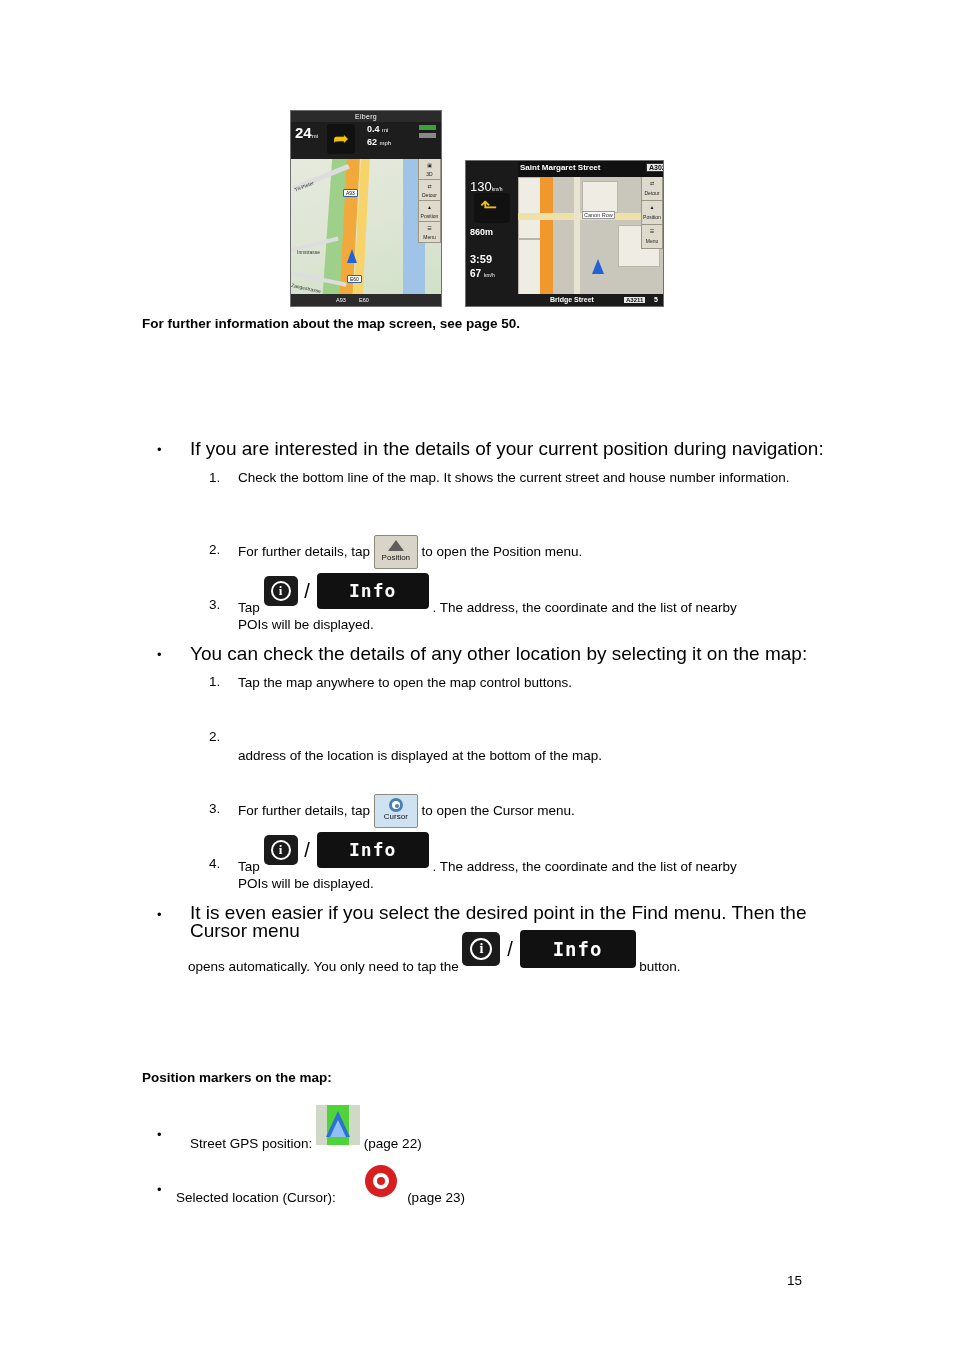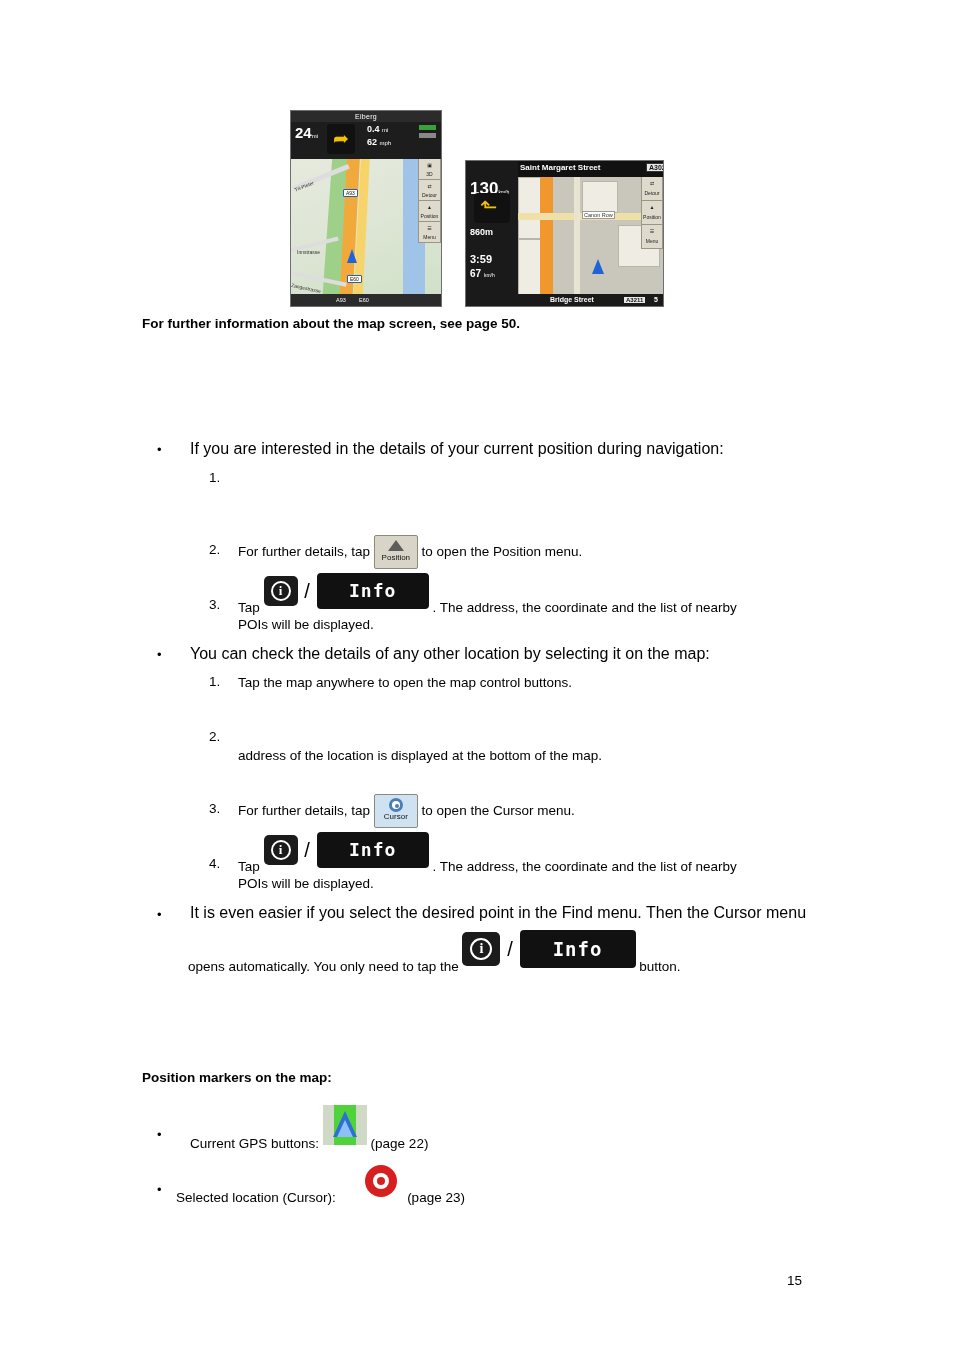--- a/index.html
+++ b/index.html
@@ -80,21 +80,21 @@
   .s2-pos{position:absolute;left:74px;top:82px;width:0;height:0;border-left:6px solid transparent;border-right:6px solid transparent;border-bottom:15px solid #1f63d6;}
   .s2-btns{position:absolute;right:0;top:16px;width:22px;}
   .s2-btn{width:22px;height:24px;background:#dedacc;border:1px solid #9a9685;border-top:none;
     font-size:5px;text-align:center;color:#222;line-height:8px;padding-top:2px;box-sizing:border-box;}
   .s2-bottom{position:absolute;left:0;bottom:0;width:197px;height:12px;background:#1a1a1a;}
   .s2-bottom .bt{position:absolute;color:#fff;font-size:7px;top:2px;font-weight:bold;}
 
   
   .caption{position:absolute;left:142px;top:316px;font-size:13.5px;font-weight:bold;}
   .bdot{position:absolute;font-size:13px;line-height:1;}
-  .btext{position:absolute;font-size:16px;line-height:18px;}
+  .btext{position:absolute;font-size:19px;line-height:18px;}
   .num{position:absolute;font-size:13.5px;}
   .ntext{position:absolute;font-size:13.5px;line-height:18px;}
   .just{text-align:justify;}
 
   
   .w-position{
     display:inline-block;width:42px;height:32px;background:#d8d5c8;border:1px solid #8e8a7b;
     vertical-align:middle;position:relative;border-radius:2px;
   }
   .w-position .tri{position:absolute;left:13px;top:4px;width:0;height:0;
@@ -191,21 +191,21 @@
       </div>
     </div>
 
     <div class="shot2">
       <div class="s2-top"></div>
       <div class="s2-street">Saint Margaret Street</div>
       <div class="s2-shield" style="left:180px;">A302</div>
       <div class="s2-shield" style="left:163px;top:18px;">A3212</div>
 
       <div class="s2-left"></div>
-      <div class="s2-sp"><span style="font-size:17px;font-weight:bold">130</span><span>km/h</span></div>
+      <div class="s2-sp"><span style="font-size:13px;font-weight:normal">130</span><span>km/h</span></div>
       <div class="s2-abox"></div>
       <div class="s2-arr">⬑</div>
       <div class="s2-d">860m</div>
       <div class="s2-t">3:59</div>
       <div class="s2-v"><span style="font-size:10px;font-weight:bold">67</span> <span>km/h</span></div>
 
       <div class="s2-map">
         <div class="b3d" style="left:0;top:0;width:26px;height:60px;"></div>
         <div class="b3d" style="left:0;top:62px;width:22px;height:55px;"></div>
         <div class="b3d" style="left:64px;top:4px;width:34px;height:30px;"></div>
@@ -230,20 +230,21 @@
       </div>
     </div>
   </div>
 
   <div class="caption">For further information about the map screen, see page 50.</div>
 
   <div class="bdot" style="left:157px;top:443px;">•</div>
   <div class="btext" style="left:190px;top:440px;width:640px;">If you are interested in the details of your current position during navigation:</div>
 
   <div class="num" style="left:209px;top:470px;">1.</div>
+  <div class="ntext just" style="left:238px;top:469px;width:572px;">Check the bottom line of the map. It shows the current street and house number information.</div>
 
   <div class="num" style="left:209px;top:542px;">2.</div>
   <div class="inline-line" style="left:238px;top:535px;width:600px;">
     <span>For further details, tap</span>
     <span class="w-position">
       <span class="tri"></span>
       <span class="cap">Position</span>
     </span>
     <span>to open the Position menu.</span>
   </div>
@@ -303,21 +304,21 @@
     </span>
     <span class="w-slash">/</span>
     <span class="w-info-btn" style="width:116px;height:38px;line-height:38px;font-size:19px;">Info</span>
     <span style="position:relative;top:18px;">button.</span>
   </div>
 
   <div class="caption" style="top:1070px;">Position markers on the map:</div>
 
   <div class="bdot" style="left:157px;top:1128px;">•</div>
   <div class="inline-line" style="left:190px;top:1105px;width:600px;">
-    <span style="position:relative;top:19px;">Current GPS buttons:</span>
+    <span style="position:relative;top:19px;">Street GPS position:</span>
     <span class="w-gps">
       <span class="tri"></span>
       <span class="tri2"></span>
     </span>
     <span style="position:relative;top:19px;">(page 22)</span>
   </div>
 
   <div class="bdot" style="left:157px;top:1183px;">•</div>
   <div class="inline-line" style="left:176px;top:1163px;width:600px;">
     <span style="position:relative;top:17px;">Selected location (Cursor):</span>

